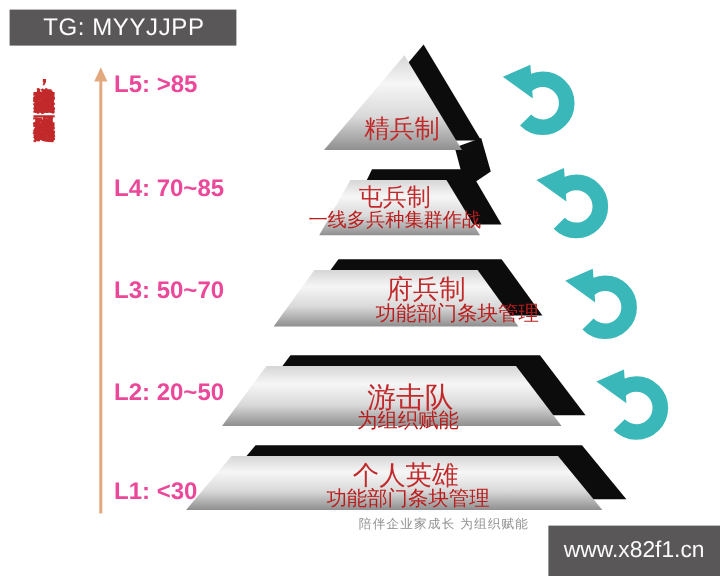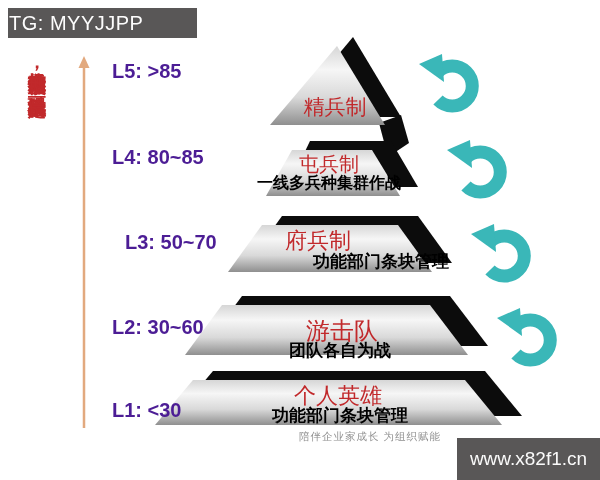--- a/index.html
+++ b/index.html
@@ -8,52 +8,52 @@
     background:#ffffff;
     font-family:"Liberation Sans","DejaVu Sans",sans-serif;
   }
   .abs{position:absolute;}
 
   
   .tg-badge{
     left:8px;top:8px;width:189px;height:30px;
     background:var(--badge_bg,#595757);
     color:#fdfdfd;font-size:20px;line-height:30px;
-    padding-left:1px;box-sizing:border-box;
+    padding-left:28px;box-sizing:border-box;
     letter-spacing:.5px;
   }
 
   
   .side-note{
     left:28px;top:58px;height:372px;
     writing-mode:vertical-rl;text-orientation:upright;
     font-size:18px;line-height:1;font-weight:700;
     color:var(--title_red,#c1292b);
     letter-spacing:.5px;
   }
 
   
   .level-label{
-    left:112px;width:95px;
-    font-size:20px;font-weight:700;color:#4c1d95;white-space:nowrap;
+    left:95px;width:95px;
+    font-size:20px;font-weight:700;color:#ec4899;white-space:nowrap;
   }
-  .ll5{top:60px;} .ll4{top:146px;} .ll3{top:231px;margin-left:13px;} .ll2{top:316px;} .ll1{top:399px;}
+  .ll5{top:60px;} .ll4{top:146px;} .ll3{top:231px;} .ll2{top:316px;} .ll1{top:399px;}
 
   
   .layer-title{
     transform:translateX(-50%);
     font-weight:400;color:var(--title_red,#c1292b);white-space:nowrap;
   }
   .layer-sub{
     transform:translateX(-50%);
-    font-weight:700;color:#000000;white-space:nowrap;
+    font-weight:400;color:#b91c1c;white-space:nowrap;
   }
   .t5{left:335px;top:93px;font-size:21px;}
   .t4{left:329px;top:151px;font-size:20px;} .s4{left:329px;top:173px;font-size:16px;}
-  .t3{left:318px;top:226px;font-size:22px;text-align:right;} .s3{left:337px;top:250px;font-size:17px;margin-left:44px;}
+  .t3{left:355px;top:226px;font-size:22px;text-align:right;} .s3{left:337px;top:250px;font-size:17px;margin-left:44px;}
   .t2{left:342px;top:315px;font-size:24px;} .s2{left:340px;top:339px;font-size:17px;}
   .t1{left:338px;top:381px;font-size:22px;} .s1{left:340px;top:404px;font-size:17px;}
 
   
   .shadow{fill:#0c0c0c;}
   .face{fill:url(#silver);}
   .swirl-arc{fill:none;stroke:var(--arrow_teal,#3ab7b8);stroke-width:13;}
   .swirl-head{fill:var(--arrow_teal,#3ab7b8);}
   .side-arrow-line{stroke:var(--side_arrow,#e2a97e);stroke-width:2.5;}
   .side-arrow-head{fill:var(--side_arrow,#e2a97e);}
@@ -116,33 +116,33 @@
     <path class="swirl-arc" d="M 20,20 A 20,20 0 1 1 20,48"></path>
     <polygon class="swirl-head" points="1,12 24,2 26,30"></polygon>
   </g>
   <g transform="translate(496,306)">
     <path class="swirl-arc" d="M 20,20 A 20,20 0 1 1 20,48"></path>
     <polygon class="swirl-head" points="1,12 24,2 26,30"></polygon>
   </g>
 </svg>
 
 <div class="abs level-label ll5">L5: &gt;85</div>
-<div class="abs level-label ll4">L4: 80~85</div>
+<div class="abs level-label ll4">L4: 70~85</div>
 <div class="abs level-label ll3">L3: 50~70</div>
-<div class="abs level-label ll2">L2: 30~60</div>
+<div class="abs level-label ll2">L2: 20~50</div>
 <div class="abs level-label ll1">L1: &lt;30</div>
 
 <div class="abs layer-title t5">精兵制</div>
 
 <div class="abs layer-title t4">屯兵制</div>
 <div class="abs layer-sub s4">一线多兵种集群作战</div>
 
 <div class="abs layer-title t3">府兵制</div>
 <div class="abs layer-sub s3">功能部门条块管理</div>
 
 <div class="abs layer-title t2">游击队</div>
-<div class="abs layer-sub s2">团队各自为战</div>
+<div class="abs layer-sub s2">为组织赋能</div>
 
 <div class="abs layer-title t1">个人英雄</div>
 <div class="abs layer-sub s1">功能部门条块管理</div>
 
 <div class="abs watermark">陪伴企业家成长 为组织赋能</div>
 <div class="abs site-badge">www.x82f1.cn</div>
 
 </body></html>

